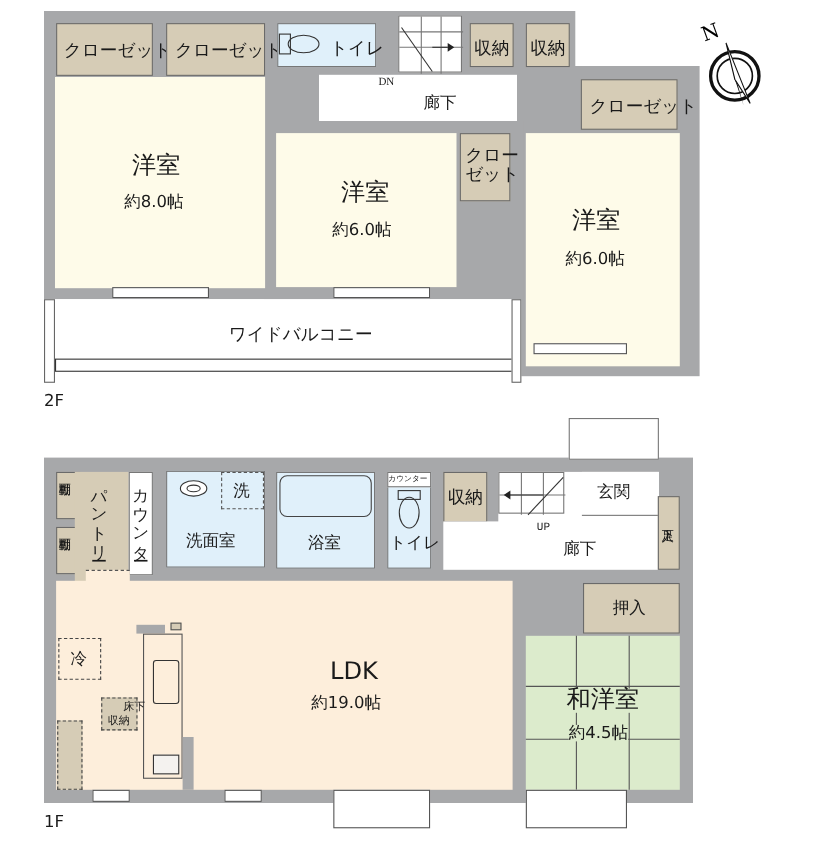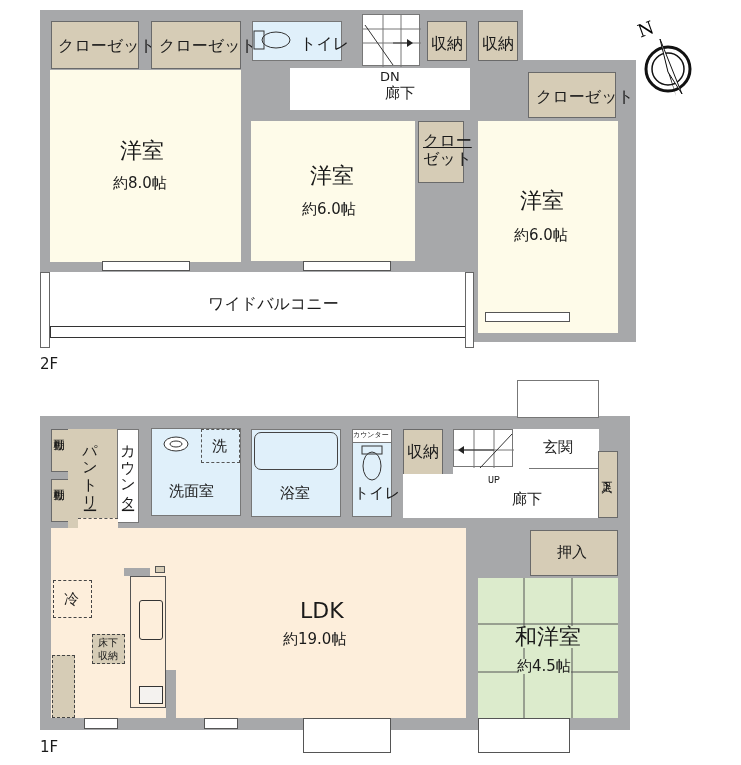--- a/index.html
+++ b/index.html
@@ -40,21 +40,21 @@
     <svg width="58" height="52">
       <line x1="0" y1="14" x2="58" y2="14" stroke="#777" stroke-width="1"></line>
       <line x1="0" y1="28" x2="58" y2="28" stroke="#777" stroke-width="1"></line>
       <line x1="20" y1="0" x2="20" y2="52" stroke="#777" stroke-width="1"></line>
       <line x1="38" y1="0" x2="38" y2="52" stroke="#777" stroke-width="1"></line>
       <line x1="2" y1="10" x2="30" y2="50" stroke="#333" stroke-width="1"></line>
       <line x1="30" y1="28" x2="44" y2="28" stroke="#333" stroke-width="1"></line>
       <polygon points="44,24 50,28 44,32" fill="#222"></polygon>
     </svg>
   </div>
-  <div class="lbl xs" style="left:380px;top:70px;font-size:13px;">DN</div>
+  <div class="lbl xs" style="left:344px;top:70px;font-size:10px;font-family:Liberation Serif, serif;">DN</div>
 
   <div class="room cream" style="left:50px;top:70px;width:191px;height:192px;"></div>
   <div class="lbl big" style="left:120px;top:140px;">洋室</div>
   <div class="lbl sz" style="left:113px;top:176px;">約8.0帖</div>
 
   <div class="room closet" style="left:51px;top:21px;width:88px;height:48px;"></div>
   <div class="lbl sm" style="left:58px;top:38px;">クローゼット</div>
   <div class="room closet" style="left:151px;top:21px;width:90px;height:48px;"></div>
   <div class="lbl sm" style="left:159px;top:38px;">クローゼット</div>
 
@@ -68,21 +68,21 @@
   <div class="room closet" style="left:427px;top:21px;width:40px;height:40px;"></div>
   <div class="lbl sm" style="left:431px;top:36px;">収納</div>
   <div class="room closet" style="left:478px;top:21px;width:40px;height:40px;"></div>
   <div class="lbl sm" style="left:482px;top:36px;">収納</div>
 
   <div class="room cream" style="left:251px;top:121px;width:164px;height:140px;"></div>
   <div class="lbl big" style="left:310px;top:165px;">洋室</div>
   <div class="lbl sz" style="left:302px;top:202px;">約6.0帖</div>
 
   <div class="room closet" style="left:418px;top:121px;width:46px;height:62px;"></div>
-  <div class="lbl sm" style="left:423px;top:133px;text-decoration:underline;">クロー</div>
+  <div class="lbl sm" style="left:423px;top:133px;">クロー</div>
   <div class="lbl sm" style="left:423px;top:151px;">ゼット</div>
 
   <div class="room closet" style="left:528px;top:72px;width:88px;height:46px;"></div>
   <div class="lbl sm" style="left:536px;top:89px;">クローゼット</div>
 
   <div class="room cream" style="left:478px;top:121px;width:140px;height:212px;"></div>
   <div class="lbl big" style="left:520px;top:190px;">洋室</div>
   <div class="lbl sz" style="left:514px;top:228px;">約6.0帖</div>
 
   <div class="win" style="left:102px;top:261px;width:88px;height:10px;"></div>
@@ -176,21 +176,21 @@
   <div class="abs wall" style="left:124px;top:568px;width:26px;height:8px;"></div>
   <div class="abs" style="left:130px;top:576px;width:36px;height:132px;border:1px solid #555;background:#fdeedb;"></div>
   <div class="abs" style="left:139px;top:600px;width:24px;height:40px;border:1px solid #333;border-radius:3px;"></div>
   <div class="abs" style="left:139px;top:686px;width:24px;height:18px;border:1px solid #333;background:#f4f2ef;"></div>
   <div class="abs wall" style="left:166px;top:670px;width:10px;height:48px;"></div>
   <div class="abs" style="left:155px;top:566px;width:10px;height:7px;background:#d6ccb6;border:1px solid #555;"></div>
 
   <div class="abs" style="left:53px;top:580px;width:39px;height:38px;border:1px dashed #444;"></div>
   <div class="lbl sz" style="left:64px;top:592px;">冷</div>
   <div class="abs closet" style="left:92px;top:634px;width:33px;height:30px;border:1px dashed #444;"></div>
-  <div class="lbl" style="left:98px;top:638px;font-size:10px;">床下</div>
+  <div class="lbl" style="left:112px;top:638px;font-size:10px;">床下</div>
   <div class="lbl" style="left:98px;top:651px;font-size:10px;">収納</div>
   <div class="abs closet" style="left:52px;top:655px;width:23px;height:63px;border:1px dashed #444;"></div>
 
   <div class="room closet" style="left:530px;top:530px;width:88px;height:46px;"></div>
   <div class="lbl sz" style="left:557px;top:545px;">押入</div>
   <div class="room tatami" style="left:478px;top:578px;width:140px;height:140px;">
     <svg width="140" height="140">
       <line x1="46" y1="0" x2="46" y2="140" stroke="#555"></line>
       <line x1="94" y1="0" x2="94" y2="140" stroke="#555"></line>
       <line x1="0" y1="46" x2="140" y2="46" stroke="#555"></line>

